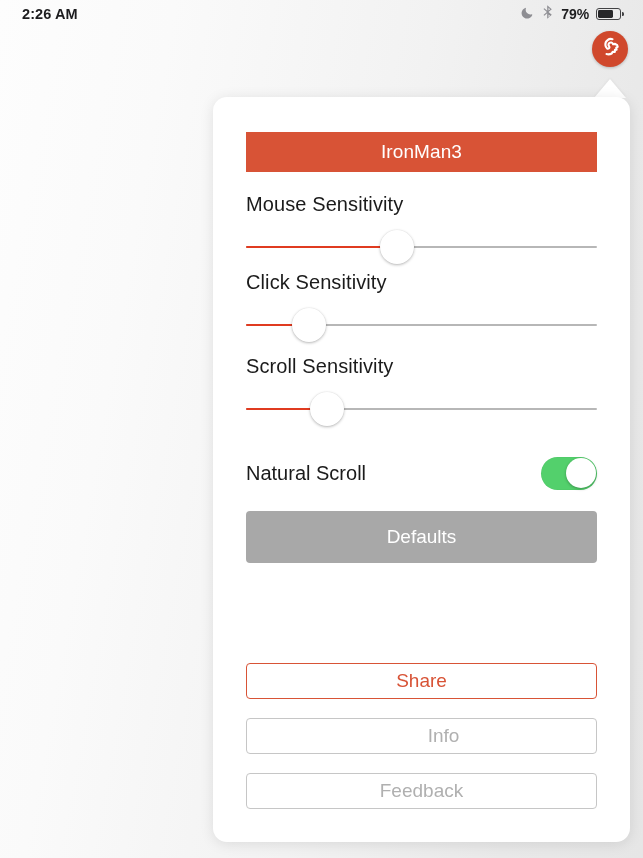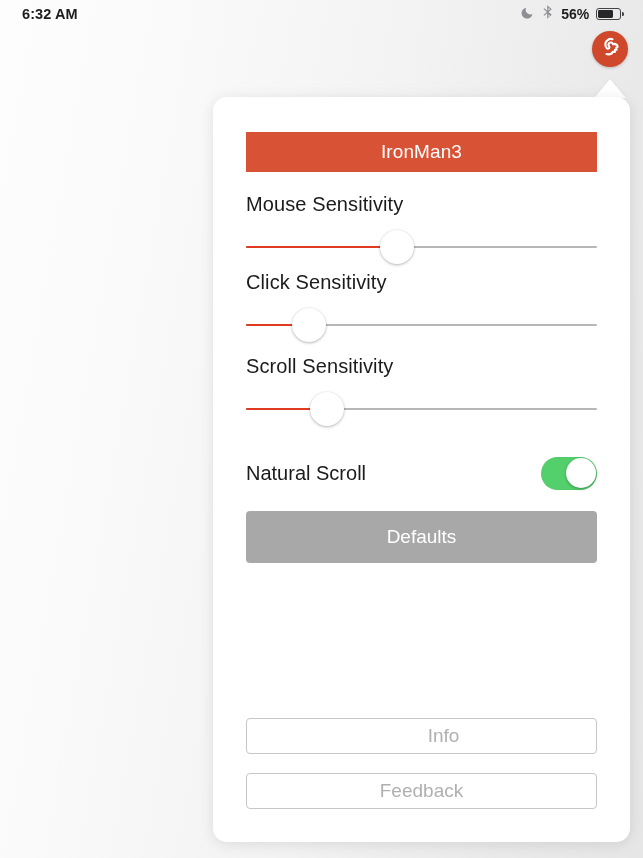--- a/index.html
+++ b/index.html
@@ -275,33 +275,33 @@
     border: 1px solid #c6c6c6;
   }
   #feedback-button .ob-label { color: #b0b0b0; }
 </style>
 </head>
 <body>
 
 <div id="screen">
 
   <div id="status-bar">
-    <div id="status-time">6:32 AM</div>
+    <div id="status-time">2:26 AM</div>
     <div id="status-right">
       <span class="sb-icon">
         <svg width="14" height="14" viewBox="0 0 16 16">
           <path d="M12.2 10.6A5.3 5.3 0 0 1 5.6 4a0.6 0.6 0 0 0-0.85-0.65A6.3 6.3 0 1 0 12.9 11.4a0.6 0.6 0 0 0-0.7-0.8z" fill="#8e8e93"></path>
         </svg>
       </span>
       <span class="sb-icon">
         <svg width="12" height="16" viewBox="0 0 12 16">
           <path d="M5.2 1.2v5.6L2.3 4.2 1.5 5l3.4 3L1.5 11l0.8 0.8 2.9-2.6v5.6l4.6-4-3.3-2.8 3.3-2.8-4.6-4zm1.3 2.6L8.1 5.2 6.5 6.6V3.8zm0 6.6l1.6 1.4-1.6 1.4v-2.8z" fill="#8e8e93"></path>
         </svg>
       </span>
-      <span id="battery-pct">56%</span>
+      <span id="battery-pct">79%</span>
       <span id="battery-shell">
         <span id="battery-fill" style="width: 64%;"></span>
       </span>
     </div>
   </div>
 
   <div id="app-logo" style="background: rgb(208, 72, 44);">
     <svg width="36" height="36" viewBox="0 0 36 36">
       <path d="M20.5 8.2c-1.6-0.5-3.5-0.2-4.9 0.9-1.6 1.2-2.4 3.1-2.2 5 0.1 1.2 0.6 2.3 1.5 3.1 0.6 0.6 1.5 0.6 2.1 0.1 0.6-0.5 0.6-1.4 0.1-2-0.5-0.5-0.7-1.2-0.6-1.9 0.2-1.3 1.5-2.2 2.8-1.9 0.9 0.2 1.6 0.9 1.8 1.8l1.9-0.4c0.6 0.5 1.3 0.9 2.1 1.1l0.6 1.9-1.5 0.8 0.4 1.9-1.6 0.3-0.2 2.1-2.1-0.3-1 1.8c-1.6 0.9-3.5 1.1-5.2 0.6" fill="none" stroke="#ffffff" stroke-width="2.1" stroke-linecap="round" stroke-linejoin="round"></path>
     </svg>
@@ -346,20 +346,23 @@
       <span id="toggle-label">Natural Scroll</span>
       <span id="natural-scroll-toggle" style="background: rgb(83, 208, 108);">
         <span id="toggle-knob" style="left: 24.5px;"></span>
       </span>
     </div>
 
     <div id="defaults-button" style="background: rgb(168, 168, 168);">
       <span id="defaults-label">Defaults</span>
     </div>
 
+    <div class="outline-button" id="share-button">
+      <span class="ob-label">Share</span>
+    </div>
     <div class="outline-button" id="info-button">
       <span class="ob-label">Info</span>
     </div>
     <div class="outline-button" id="feedback-button">
       <span class="ob-label">Feedback</span>
     </div>
 
   </div>
 </div>
 

